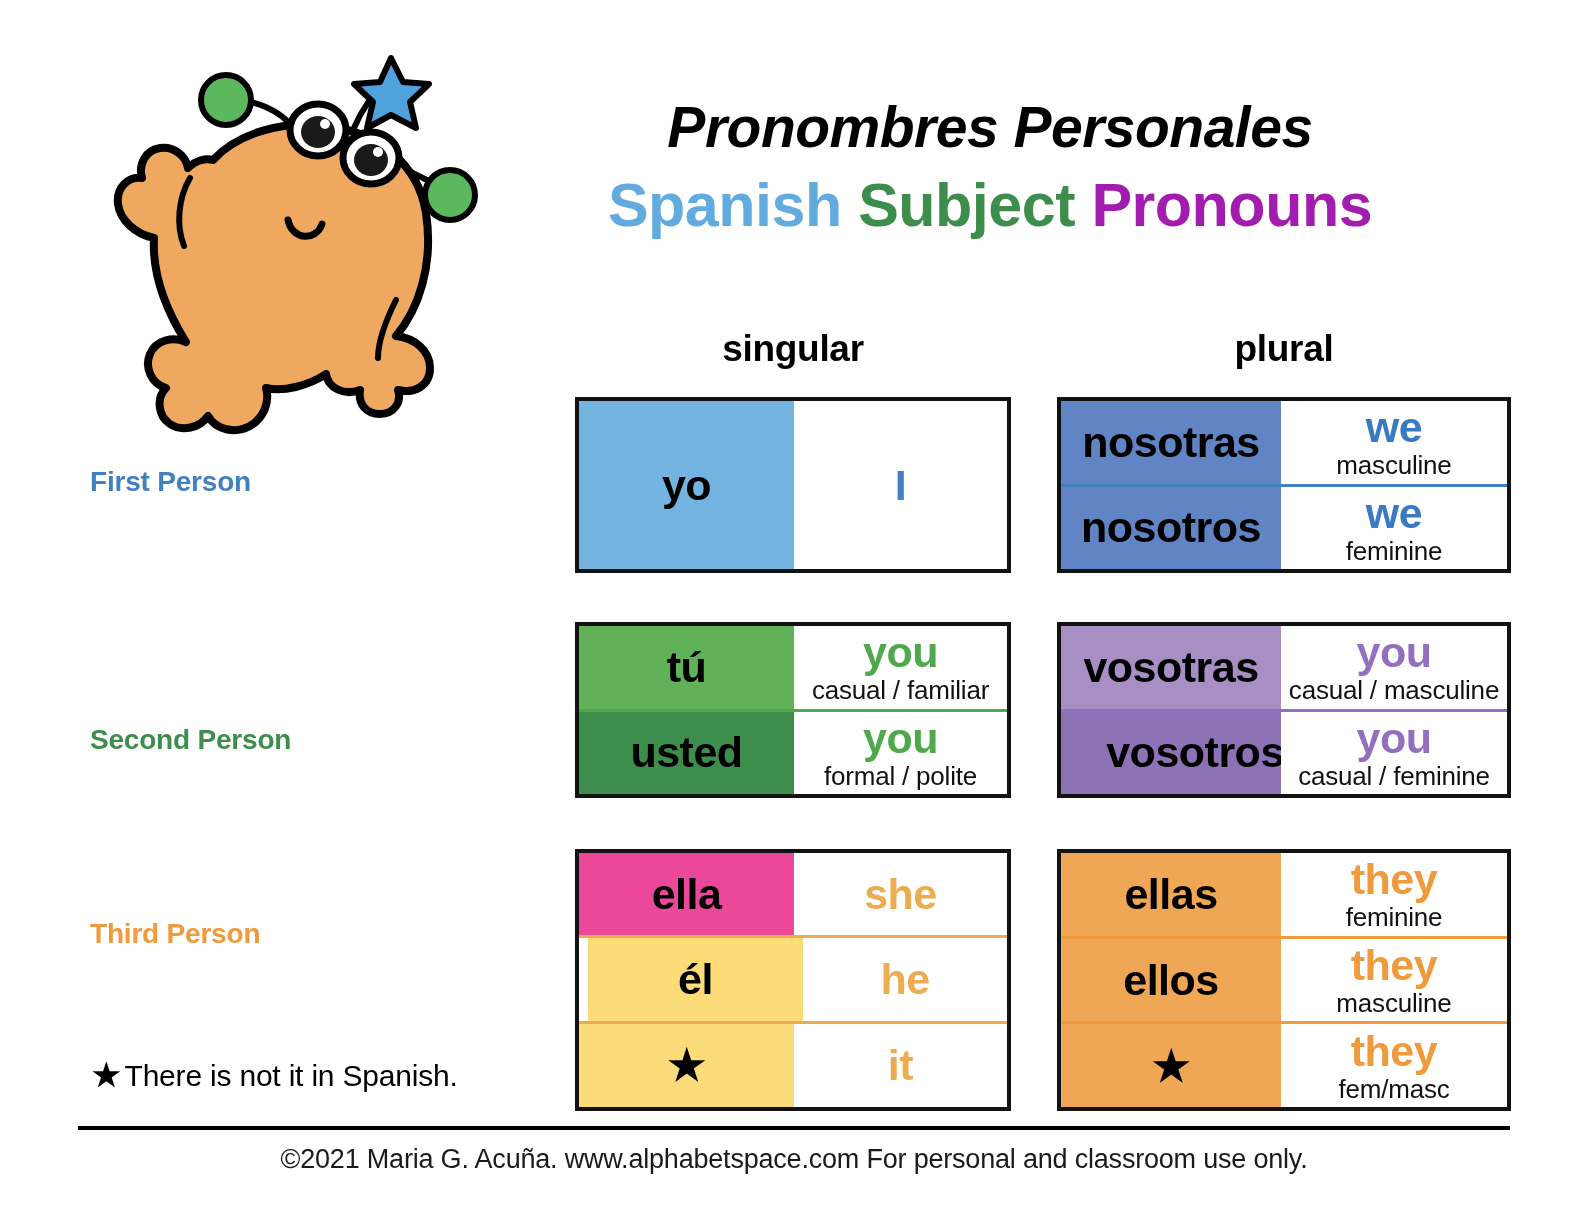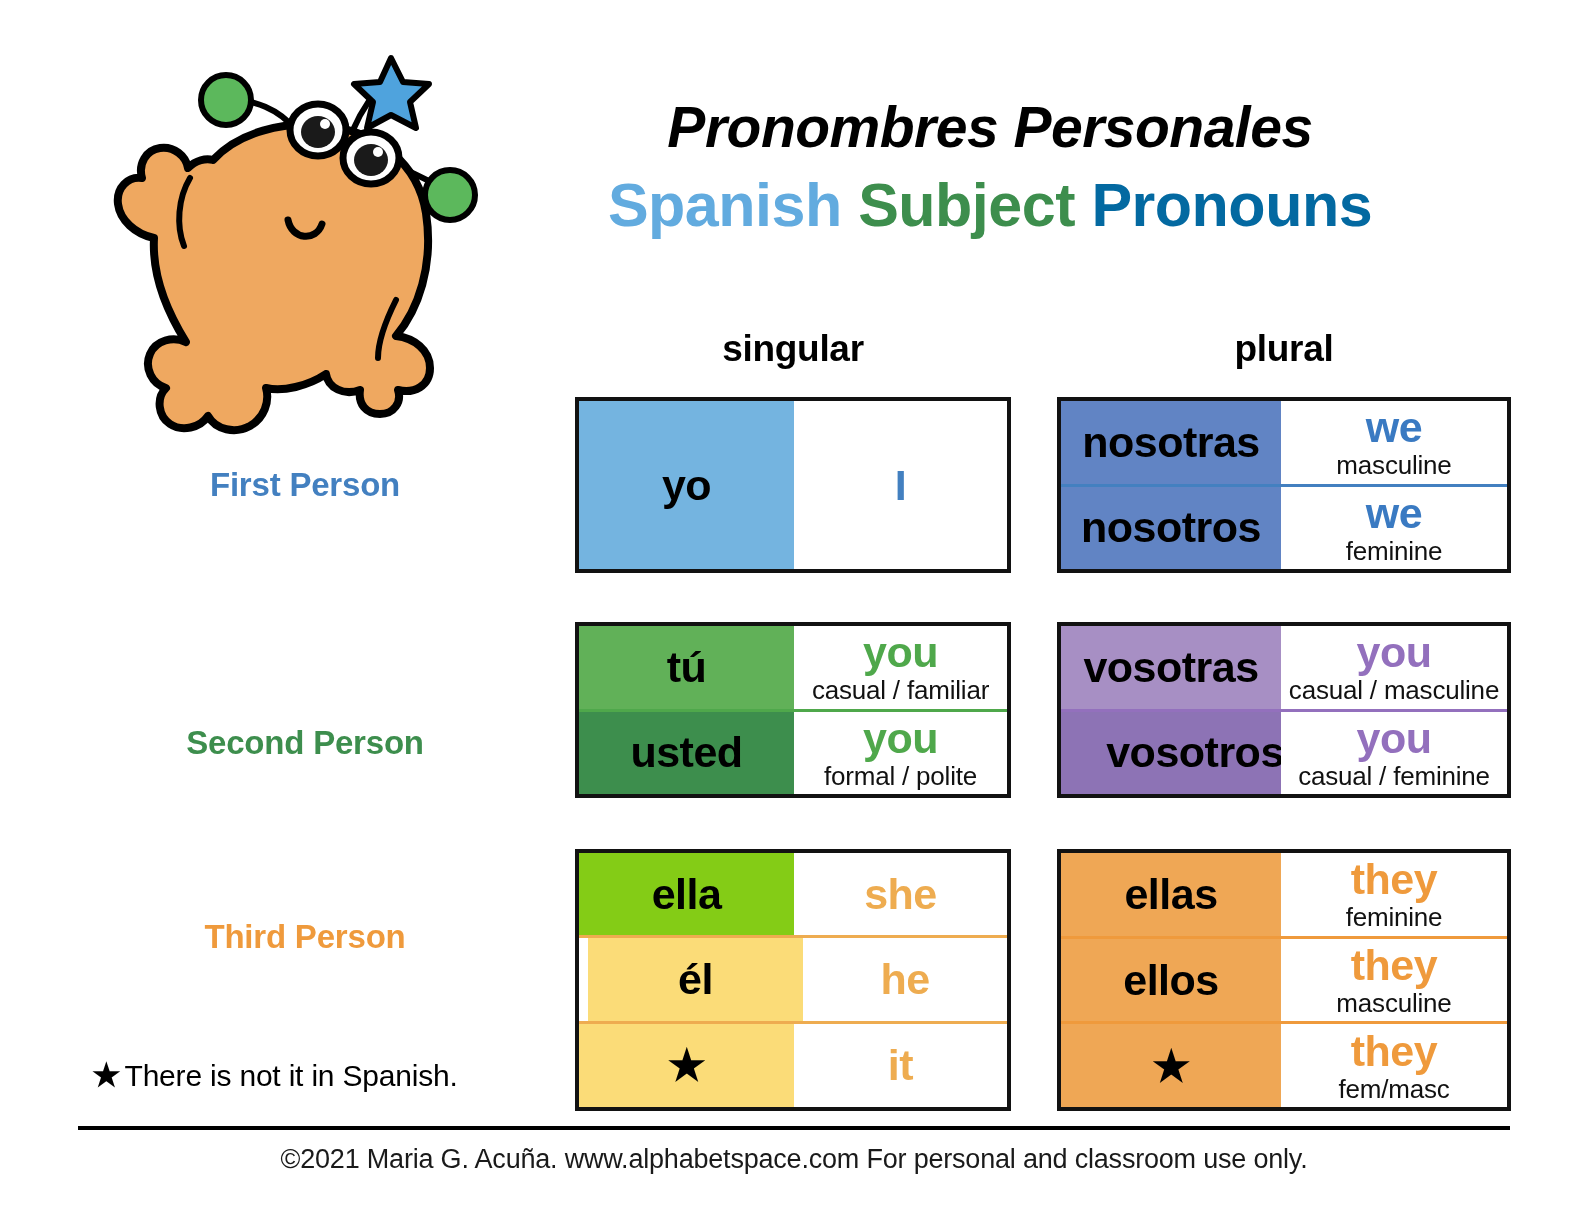--- a/index.html
+++ b/index.html
@@ -40,21 +40,21 @@
   }
   #title-en {
     font-size: 61px;
     font-weight: bold;
     letter-spacing: -0.5px;
     line-height: 1.25;
     margin-top: 6px;
   }
   .w-blue   { color: #62abdf; }
   .w-green  { color: #3d8e4d; }
-  .w-orange { color: #0369a1; }
+  .w-orange { color: #a21caf; }
 
   
   #col-headers {
     position: absolute;
     top: 328px;
     left: 0;
     width: 1584px;
     height: 46px;
   }
   .col-head {
@@ -64,23 +64,23 @@
     color: #000;
     text-align: center;
     letter-spacing: -0.3px;
   }
   #head-singular { left: 575px; width: 436px; }
   #head-plural   { left: 1057px; width: 454px; }
 
   
   .person-label {
     position: absolute;
-    font-size: 33px;
-    font-weight: bold;
-    text-align: center;
+    font-size: 28px;
+    font-weight: bold;
+    text-align: left;
     width: 430px;
     left: 90px;
     letter-spacing: -0.2px;
   }
   #label-first  { top: 466px; color: #4380c0; }
   #label-second { top: 692px; color: #3d8e4d; margin-top: 32px; }
   #label-third  { top: 918px; color: #ef9a3c; }
 
   
   #footnote {
@@ -300,21 +300,21 @@
     <div class="p-row" style="--divider: #9370bd;">
       <div class="cell-es" style="background: rgb(141, 115, 181); padding-left: 48px;">vosotros</div>
       <div class="cell-en">
         <div class="en-main" style="color: rgb(147, 112, 189);">you</div>
         <div class="en-sub">casual / feminine</div>
       </div>
     </div>
   </div>
 <div class="pron-table" id="tbl-3s">
     <div class="p-row" style="--divider: #eeac50;">
-      <div class="cell-es" style="background: #84cc16;">ella</div>
+      <div class="cell-es" style="background: #ec4899;">ella</div>
       <div class="cell-en">
         <div class="en-main solo" style="color: rgb(238, 172, 80);">she</div>
       </div>
     </div>
     <div class="p-row" style="--divider: #eeac50;">
       <div class="cell-es" style="background: rgb(251, 220, 120); margin-left: 9px;">él</div>
       <div class="cell-en">
         <div class="en-main solo" style="color: rgb(238, 172, 80);">he</div>
       </div>
     </div>

